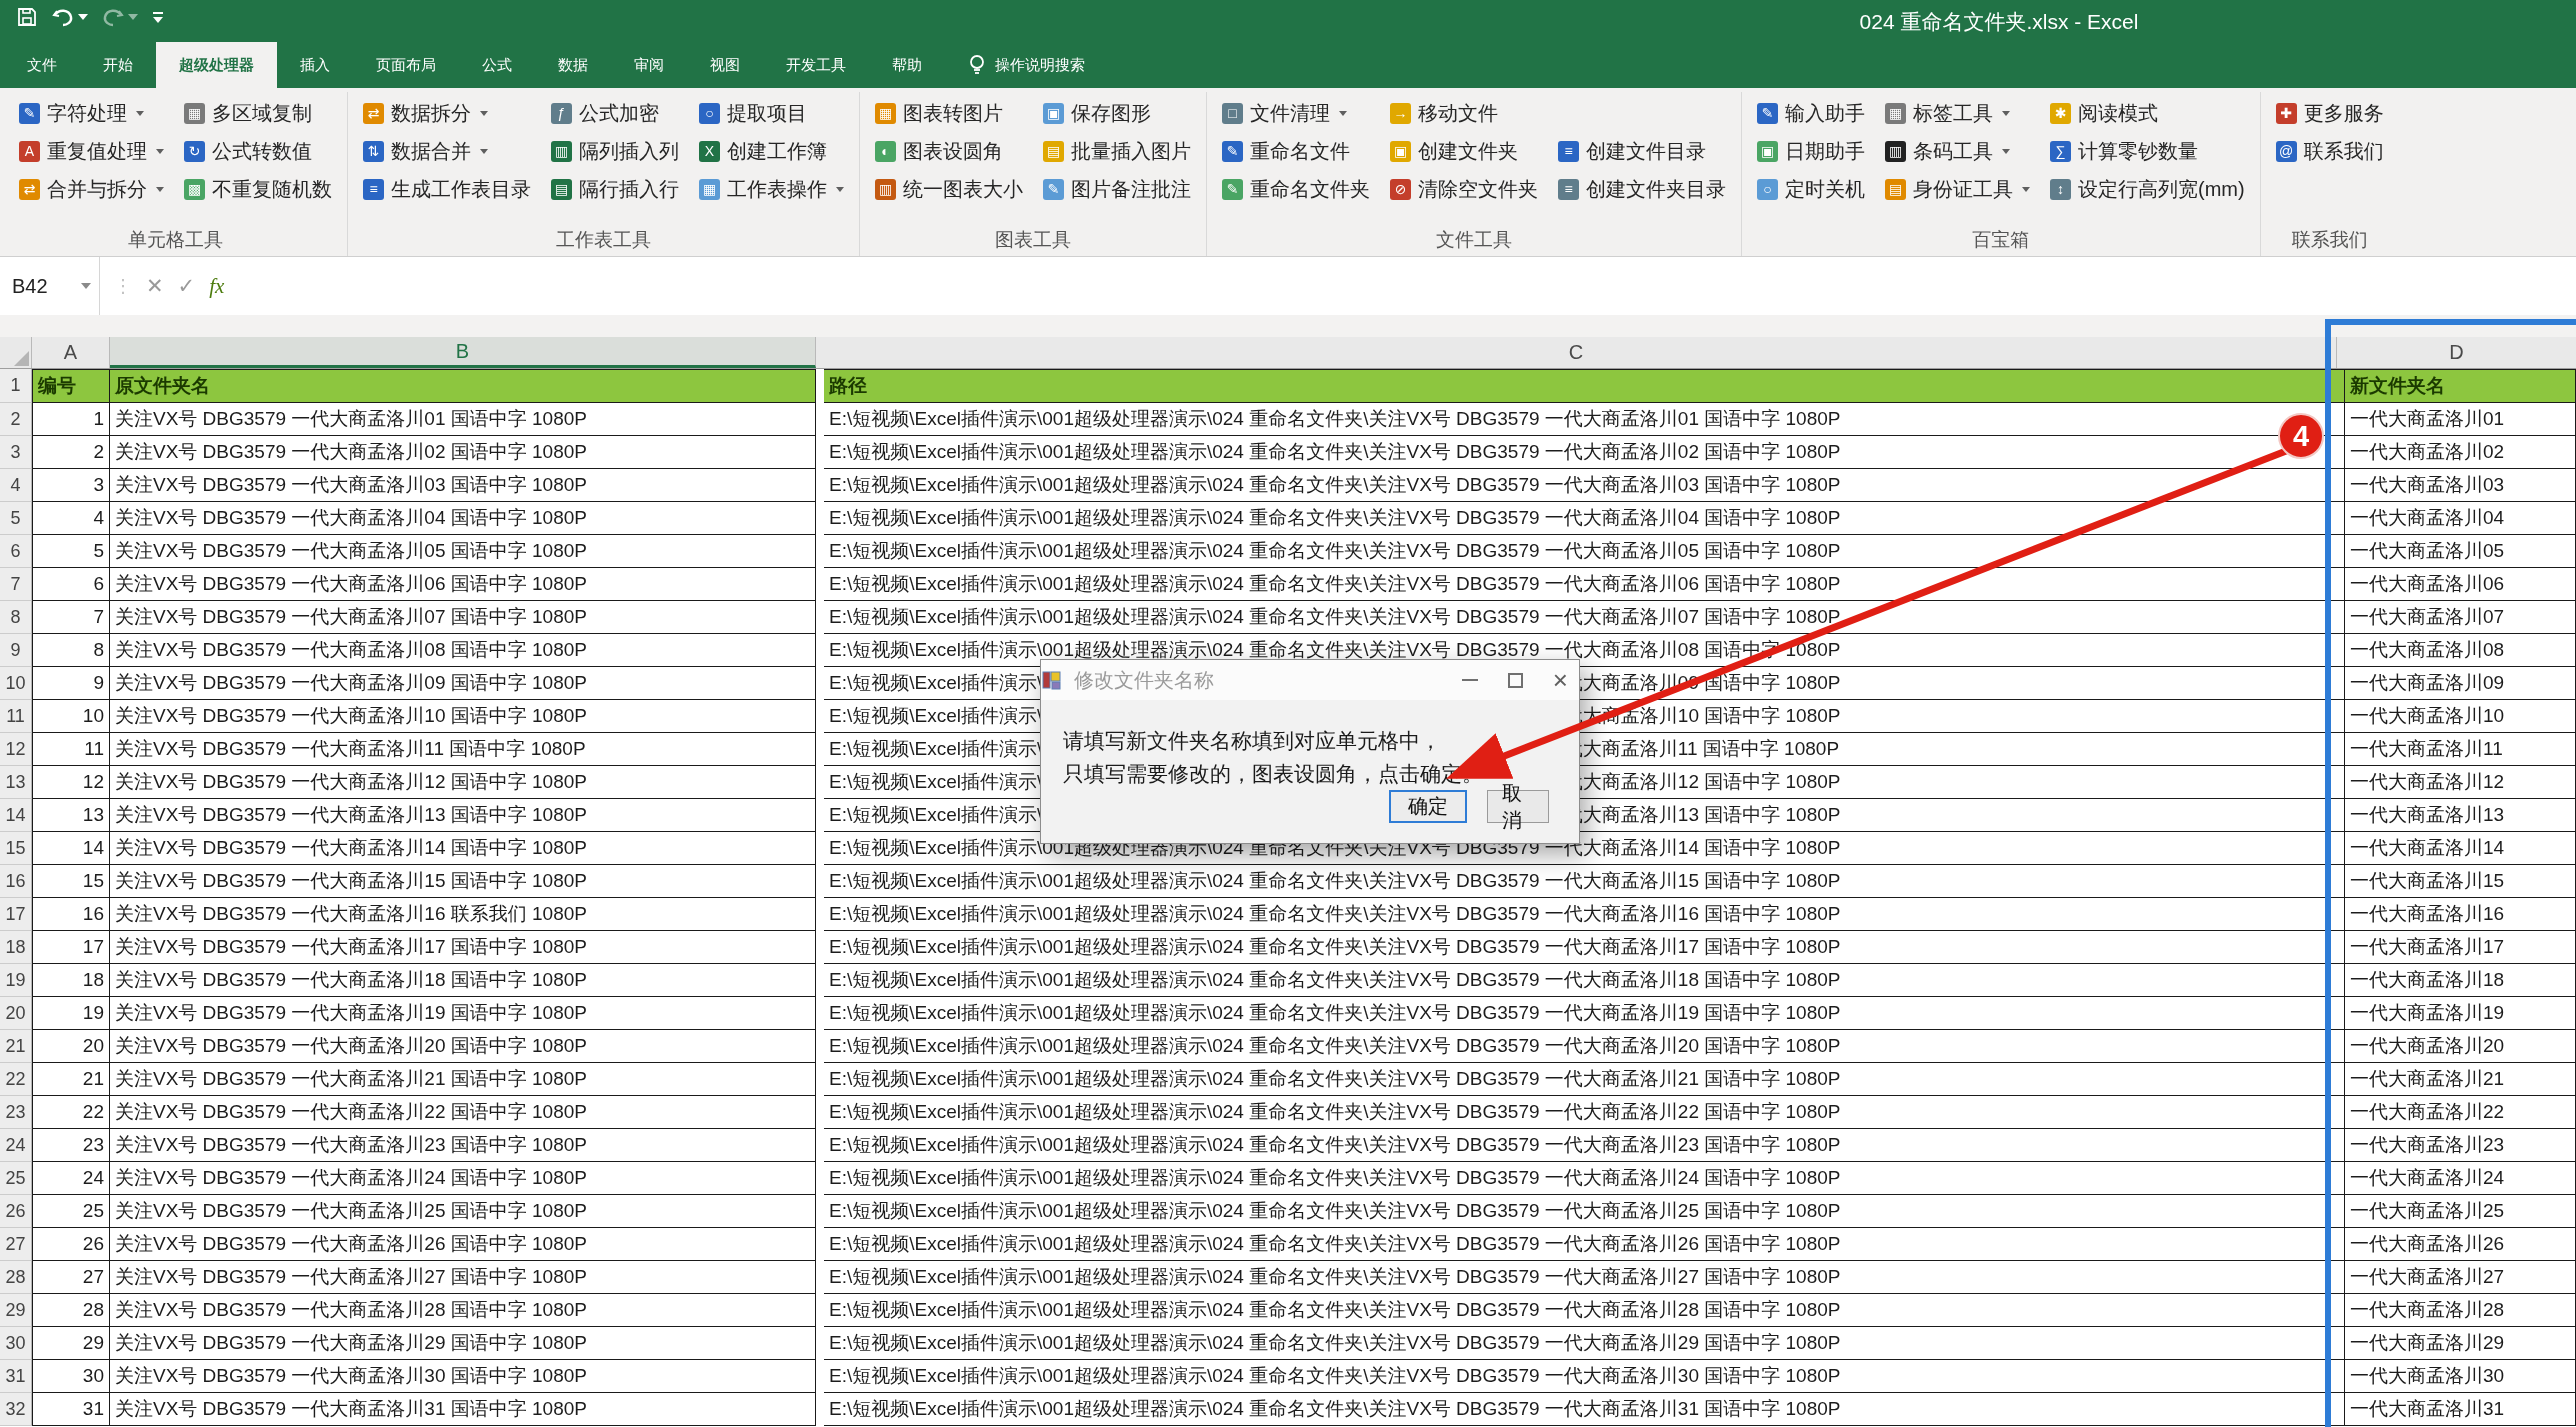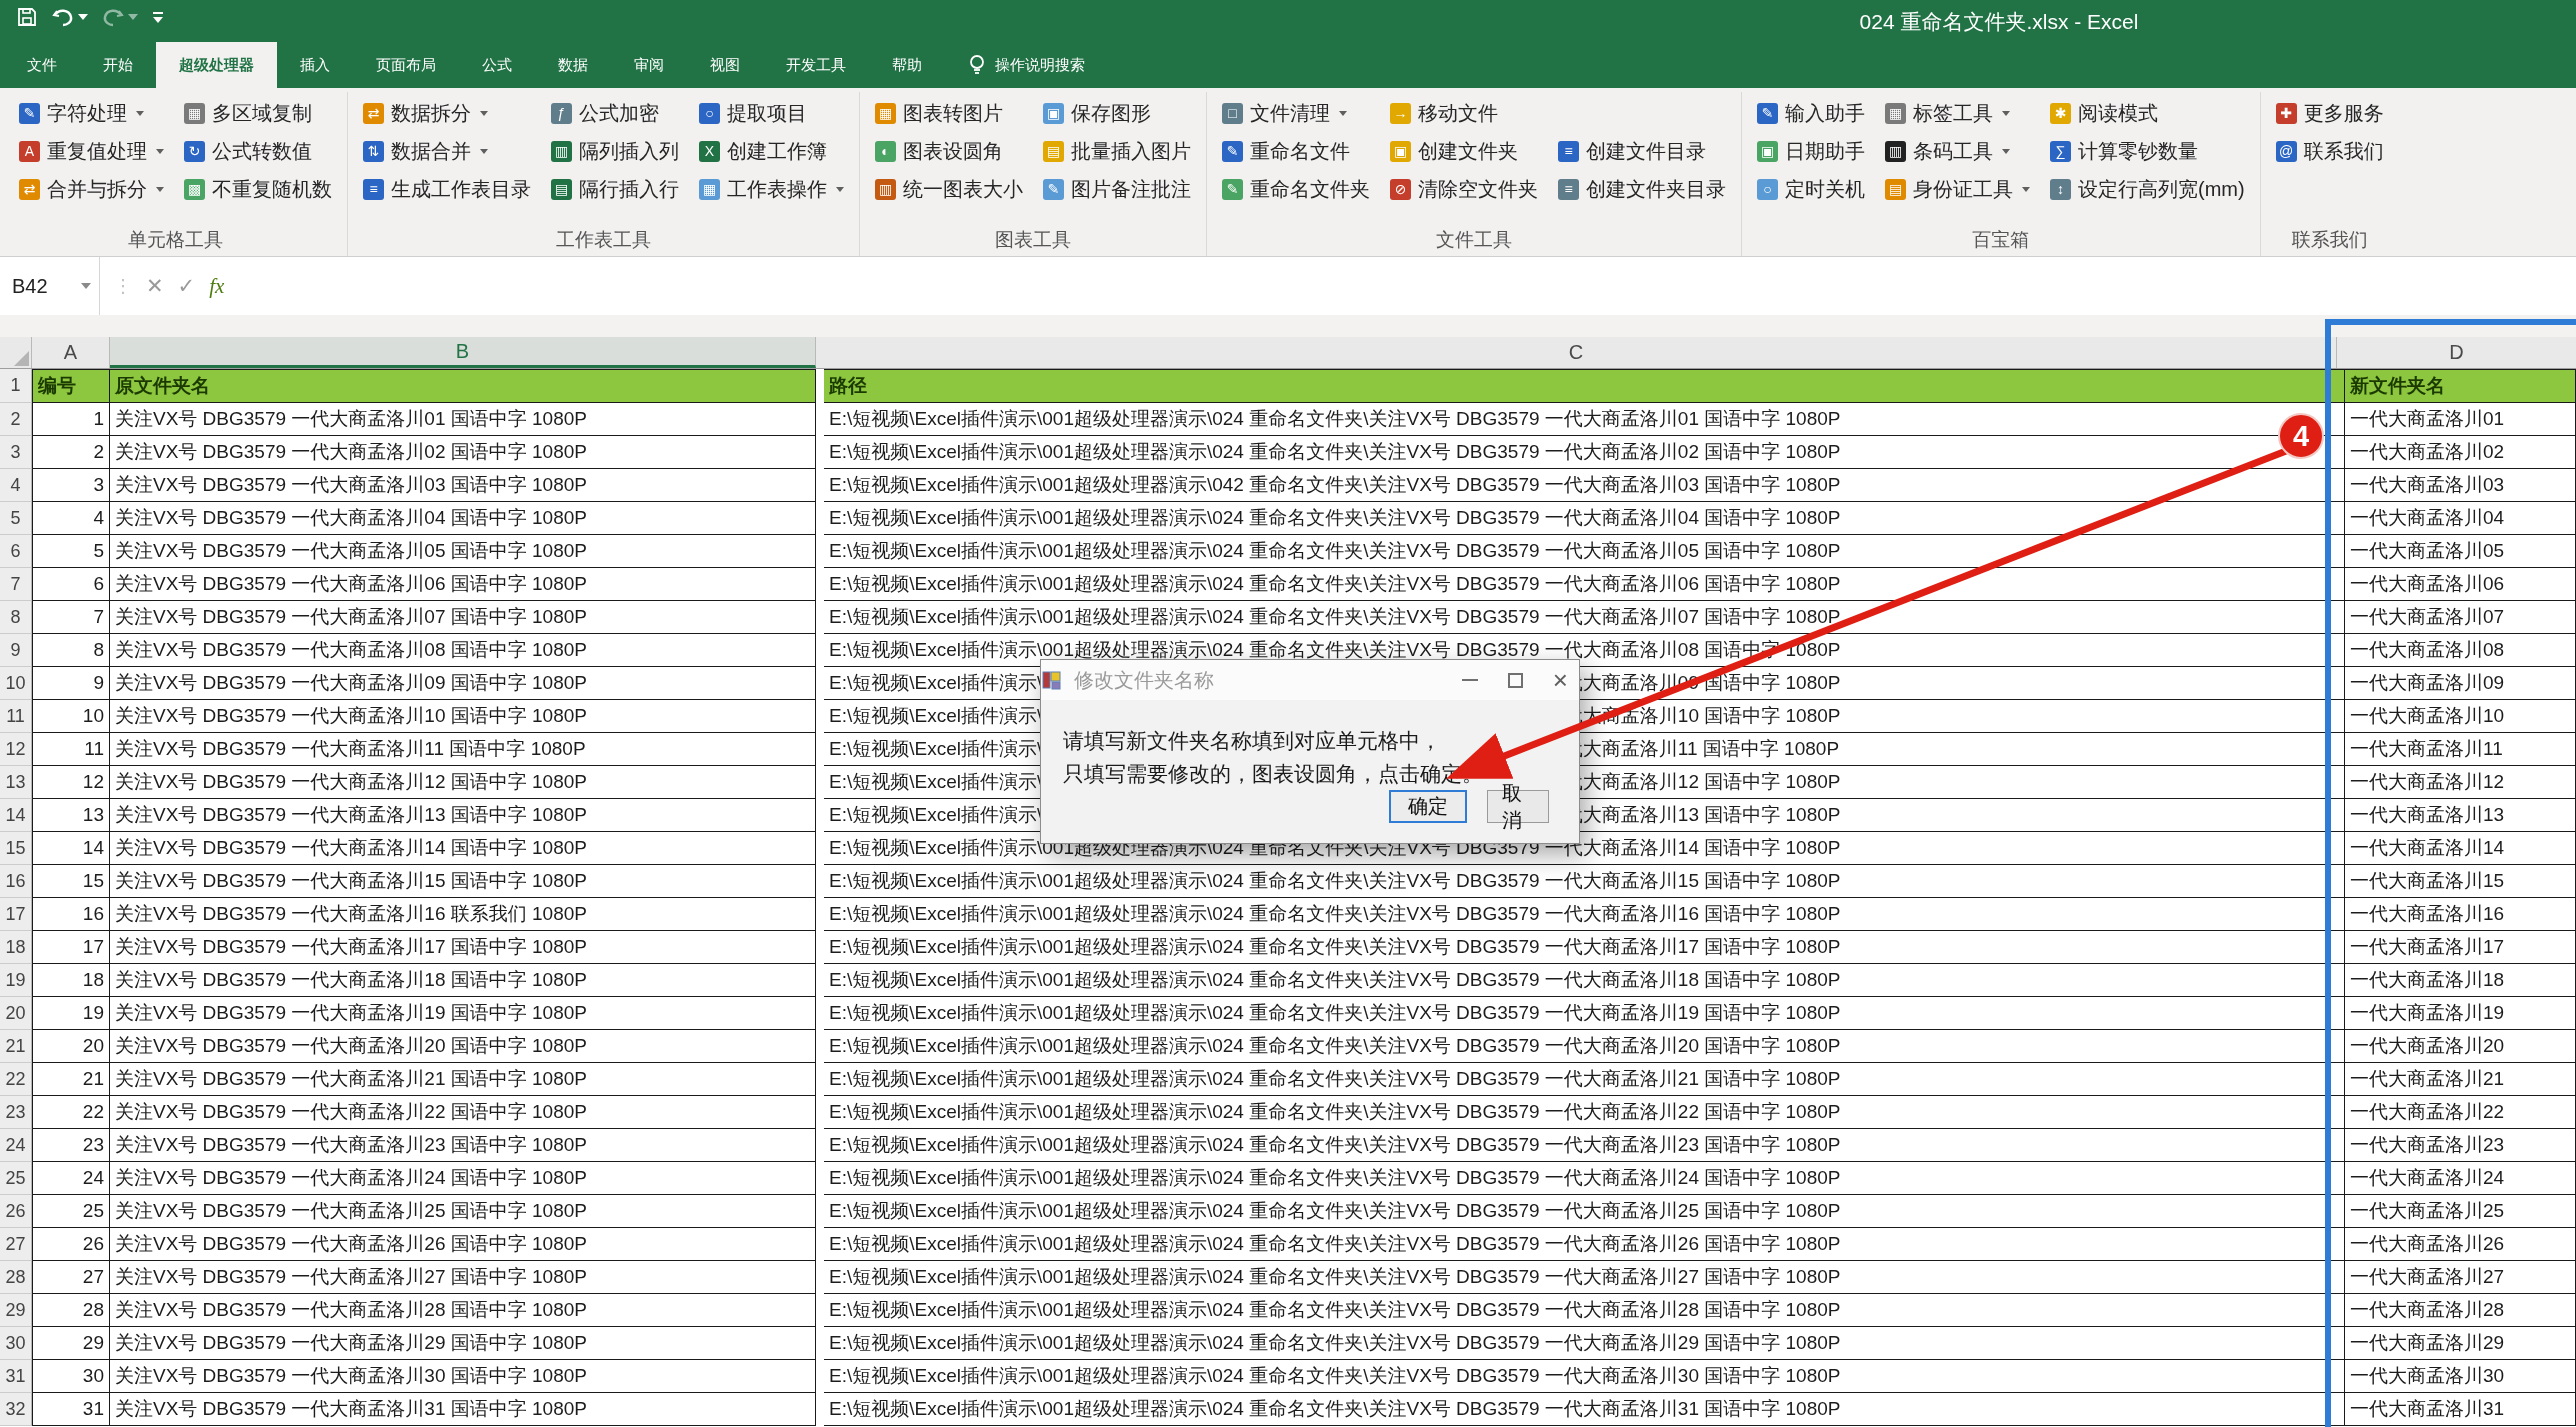--- a/index.html
+++ b/index.html
@@ -412,21 +412,21 @@
         <div class="rn">3</div>
         <div class="c cA">2</div>
         <div class="c cB">关注VX号 DBG3579 一代大商孟洛川02 国语中字 1080P</div>
         <div class="c cC">E:\短视频\Excel插件演示\001超级处理器演示\024 重命名文件夹\关注VX号 DBG3579 一代大商孟洛川02 国语中字 1080P</div>
         <div class="c cD">一代大商孟洛川02</div>
       </div>
       <div class="r">
         <div class="rn">4</div>
         <div class="c cA">3</div>
         <div class="c cB">关注VX号 DBG3579 一代大商孟洛川03 国语中字 1080P</div>
-        <div class="c cC">E:\短视频\Excel插件演示\001超级处理器演示\042 重命名文件夹\关注VX号 DBG3579 一代大商孟洛川03 国语中字 1080P</div>
+        <div class="c cC">E:\短视频\Excel插件演示\001超级处理器演示\024 重命名文件夹\关注VX号 DBG3579 一代大商孟洛川03 国语中字 1080P</div>
         <div class="c cD">一代大商孟洛川03</div>
       </div>
       <div class="r">
         <div class="rn">5</div>
         <div class="c cA">4</div>
         <div class="c cB">关注VX号 DBG3579 一代大商孟洛川04 国语中字 1080P</div>
         <div class="c cC">E:\短视频\Excel插件演示\001超级处理器演示\024 重命名文件夹\关注VX号 DBG3579 一代大商孟洛川04 国语中字 1080P</div>
         <div class="c cD">一代大商孟洛川04</div>
       </div>
       <div class="r">

